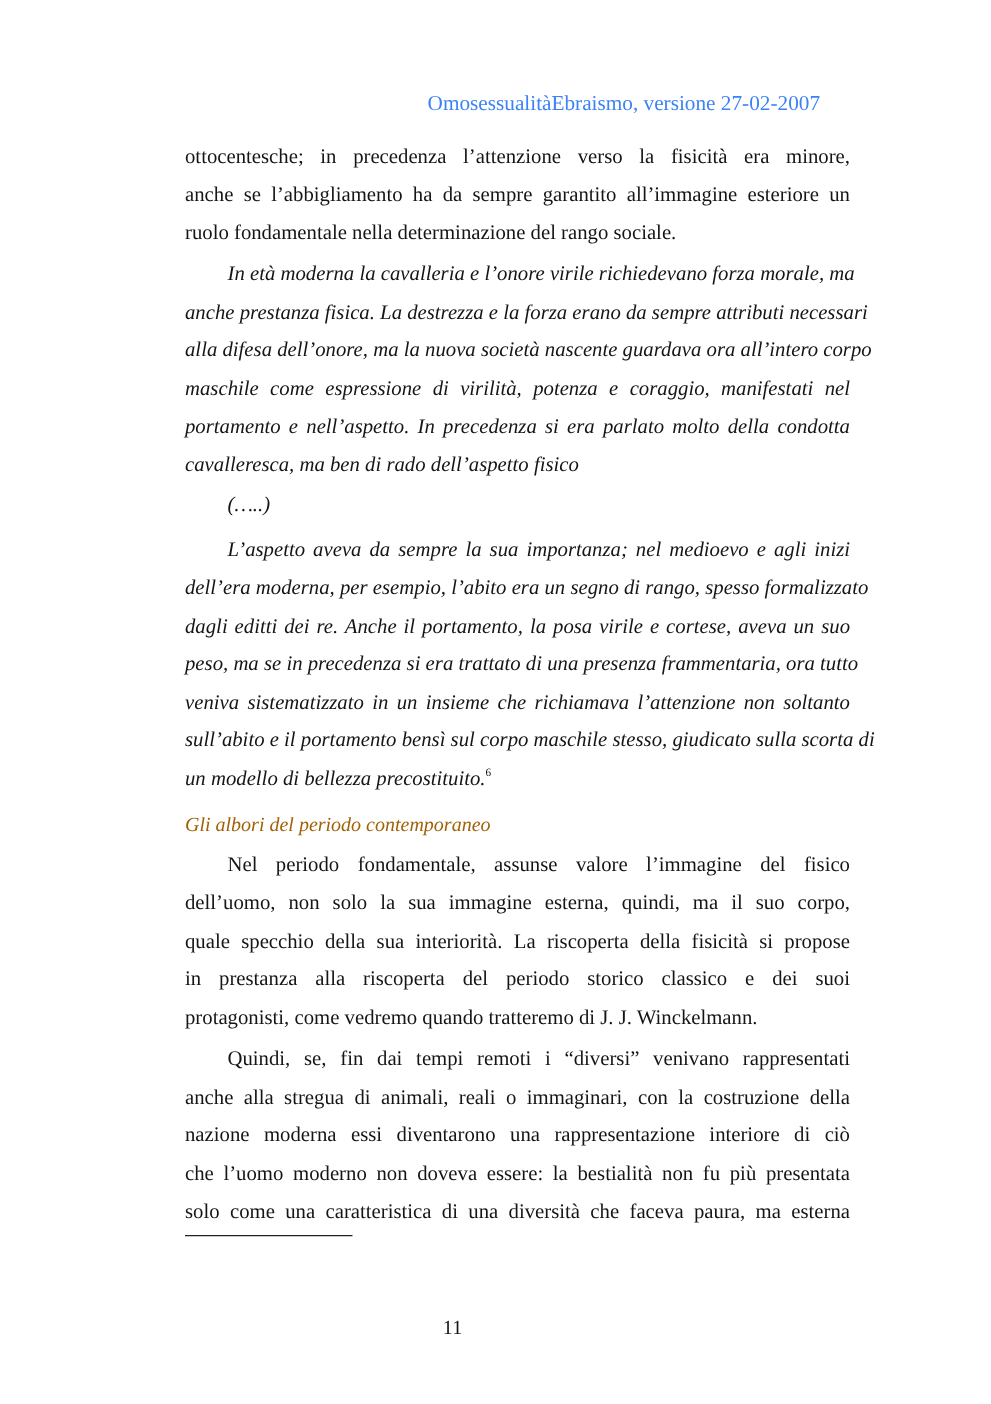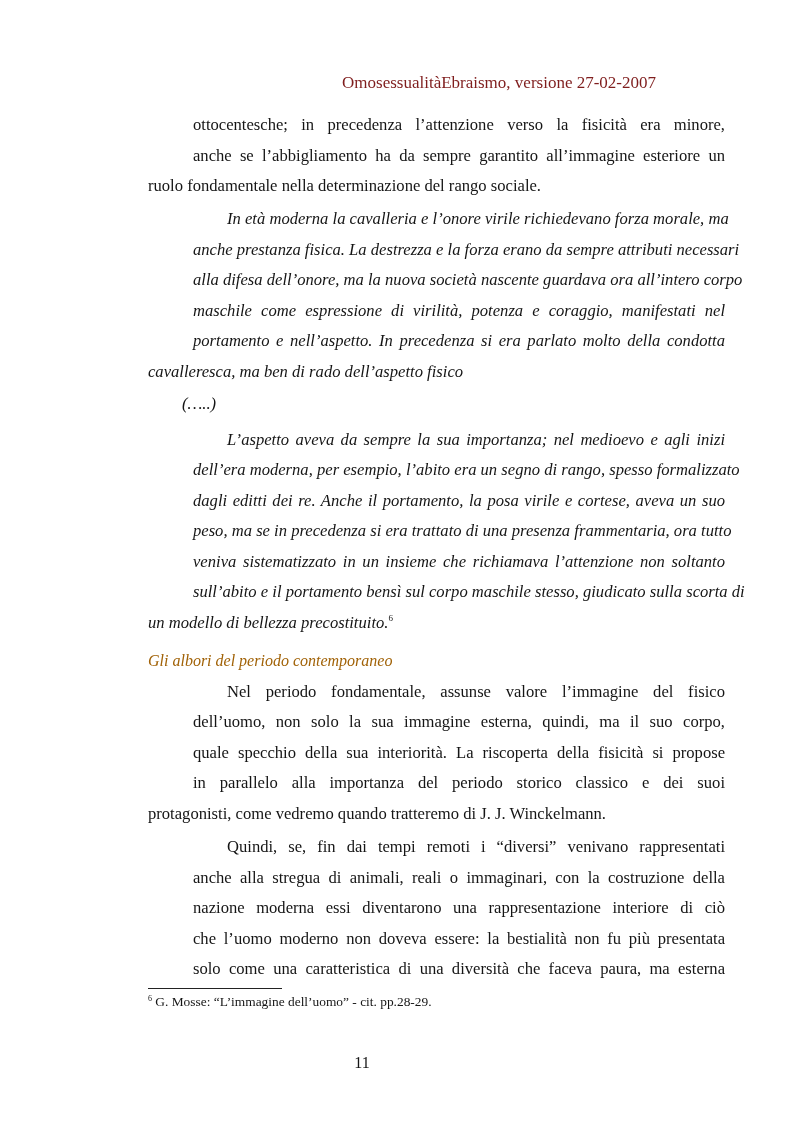--- a/index.html
+++ b/index.html
@@ -20,35 +20,34 @@
       left: 0; top: 0;
       width: 793px; height: 1123px;
       background: #ffffff;
     }
     .running-header {
       position: absolute;
       top: 73px;
       right: 137px;
       font-size: 17px;
       white-space: nowrap;
-      color: #7f1d1d;
+      color: #3b82f6;
     }
     .line {
       position: absolute;
       left: 148px;
       width: 532px;
       font-size: 16.6px;
       line-height: 20px;
       white-space: nowrap;
       color: #151515;
     }
     .line.just {
       text-align: justify;
       text-align-last: justify;
-      margin-left: 45px;
     }
     .line.indent { left: 182px; width: 498px; }
     .line.ital { font-style: italic; }
     .heading-ital {
       position: absolute;
       left: 148px;
       font-style: italic;
       font-size: 16px;
       white-space: nowrap;
       color: #a16207;
@@ -123,30 +122,29 @@
     <div class="line ital just" style="top:582px">sull’abito e il portamento bensì sul corpo maschile stesso, giudicato sulla scorta di</div>
     <div class="line ital" style="top:613px"><span>un modello di bellezza precostituito.</span><sup class="fnref">6</sup></div>
   </div>
 
   <div class="heading-ital" style="top:652px">Gli albori del periodo contemporaneo</div>
 
   <div>
     <div class="line just indent" style="top:682px">Nel periodo fondamentale, assunse valore l’immagine del fisico</div>
     <div class="line just" style="top:712px">dell’uomo, non solo la sua immagine esterna, quindi, ma il suo corpo,</div>
     <div class="line just" style="top:743px">quale specchio della sua interiorità. La riscoperta della fisicità si propose</div>
-    <div class="line just" style="top:773px">in parallelo alla importanza del periodo storico classico e dei suoi</div>
+    <div class="line just" style="top:773px">in prestanza alla riscoperta del periodo storico classico e dei suoi</div>
     <div class="line" style="top:804px">protagonisti, come vedremo quando tratteremo di J. J. Winckelmann.</div>
   </div>
 
   <div>
     <div class="line just indent" style="top:837px">Quindi, se, fin dai tempi remoti i “diversi” venivano rappresentati</div>
     <div class="line just" style="top:868px">anche alla stregua di animali, reali o immaginari, con la costruzione della</div>
     <div class="line just" style="top:898px">nazione moderna essi diventarono una rappresentazione interiore di ciò</div>
     <div class="line just" style="top:929px">che l’uomo moderno non doveva essere: la bestialità non fu più presentata</div>
     <div class="line just" style="top:959px">solo come una caratteristica di una diversità che faceva paura, ma esterna</div>
   </div>
 
   <div class="footnote-rule"></div>
-  <div class="footnote"><sup>6</sup><span> G. Mosse: “L’immagine dell’uomo” - cit. pp.28-29.</span></div>
 
   <div class="page-number">11</div>
 
 </div>
 
 </body></html>

